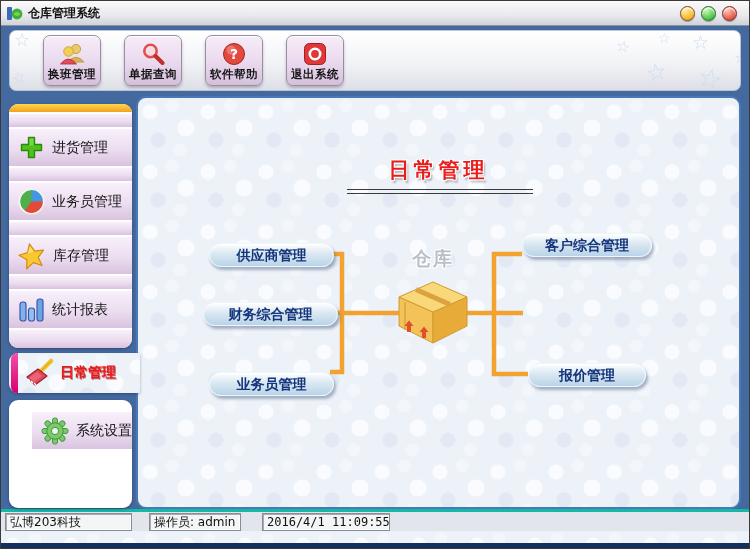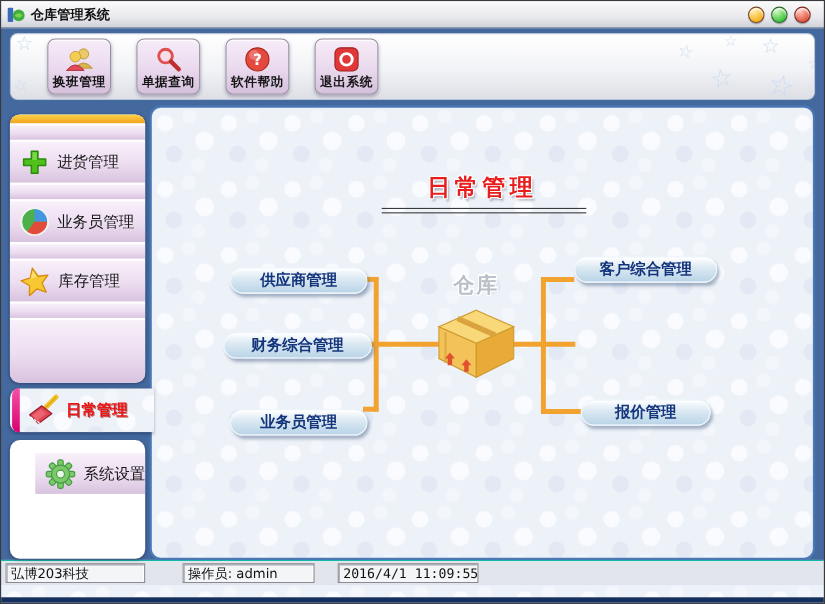--- a/index.html
+++ b/index.html
@@ -53,24 +53,24 @@
   .page-title{ position:absolute; top:58px; left:0; right:0; text-align:center; font-size:21px; font-weight:bold; color:#e81e1e; letter-spacing:4px;
     text-shadow:-1px -1px 0 #fff,1px -1px 0 #fff,-1px 1px 0 #fff,1px 1px 0 #fff,2px 3px 2px rgba(40,40,60,.35); }
   .title-underline{ position:absolute; top:91px; left:209px; width:186px; height:5px; border-top:1px solid #3a3a3a; border-bottom:1px solid #3a3a3a; }
   .conn{ position:absolute; left:0; top:0; pointer-events:none; }
   .pill{ position:absolute; height:24px; border-radius:12px; background:linear-gradient(180deg,#ffffff 0%,#ddeaf3 40%,#b9d4e7 100%); border:1px solid #eef6fb; box-shadow:2px 3px 3px rgba(70,95,130,.45), inset 0 1px 0 #fff; text-align:center; line-height:22px; font-size:14px; font-weight:bold; color:#14357c; cursor:pointer; }
   .center-label{ position:absolute; top:148px; left:257px; width:76px; text-align:center; font-size:19px; font-weight:bold; color:#b9bfc9; letter-spacing:2px;
     text-shadow:-1px -1px 0 #fff,1px -1px 0 #fff,-1px 1px 0 #fff,1px 1px 0 #fff; }
   .boxicon{ position:absolute; top:182px; left:257px; }
 
   
-  .statusbar{ flex:0 0 22px; background:#e2e5ec; border-top:1px solid #14b8a6; display:flex; align-items:center; padding-left:4px; }
+  .statusbar{ flex:0 0 22px; background:#e2e5ec; border-top:3px solid #14b8a6; display:flex; align-items:center; padding-left:4px; }
   .sbox{ height:18px; background:#f4f5f7; border:1px solid #888c94; box-shadow:inset 1px 1px 0 rgba(90,95,105,.5), inset -1px -1px 0 #fff; font-size:12px; color:#101010; line-height:16px; padding-left:4px; overflow:hidden; white-space:nowrap; }
   .sbox.b1{ width:127px; }
-  .sbox.b2{ width:120px; margin-left:34px; }
+  .sbox.b2{ width:92px; margin-left:17px; }
   .sbox.b3{ width:128px; margin-left:21px; font-family:"DejaVu Sans Mono","Liberation Mono",monospace; font-size:12px; }
   .bottomstrip{ flex:0 0 17px; border-bottom:5px solid #16305e; }
 </style>
 </head>
 <body>
 
 <div class="window">
 
   <div class="titlebar">
     <svg class="app-icon" viewBox="0 0 17 17">
@@ -173,20 +173,28 @@
 
         <div class="srow sbtn">
           <svg width="28" height="28" viewBox="0 0 28 28">
             <path d="M14 1.5 L17.6 9.8 L26.5 10.6 L19.8 16.6 L21.8 25.4 L14 20.8 L6.2 25.4 L8.2 16.6 L1.5 10.6 L10.4 9.8 Z" fill="#f8c832" stroke="#d58a12" stroke-width="1.2" stroke-linejoin="round" transform="rotate(-12 14 14)"></path>
             <path d="M14 4 L16.5 10 L10 11 Z" fill="#ffe47a" opacity=".8" transform="rotate(-12 14 14)"></path>
           </svg>
           <span class="slabel">库存管理</span>
         </div>
         <div class="srow sstrip"></div>
 
+        <div class="srow sbtn">
+          <svg width="27" height="27" viewBox="0 0 27 27">
+            <rect x="2" y="6" width="6" height="19" rx="2.5" fill="#7fb2e8" stroke="#3a58b0" stroke-width="1.2"></rect>
+            <rect x="10.5" y="12" width="6" height="13" rx="2.5" fill="#8fc0f0" stroke="#3a58b0" stroke-width="1.2"></rect>
+            <rect x="19" y="3" width="6" height="22" rx="2.5" fill="#6aa4e4" stroke="#3a58b0" stroke-width="1.2"></rect>
+          </svg>
+          <span class="slabel">统计报表</span>
+        </div>
         <div class="srow sstrip grow"></div>
       </div>
 
       <div class="active-item pebble">
         <div class="magenta-bar"></div>
         <svg width="30" height="30" viewBox="0 0 30 30">
           <line x1="17" y1="13" x2="27" y2="3" stroke="#f2c22a" stroke-width="4.5" stroke-linecap="round"></line>
           <line x1="17" y1="13" x2="27" y2="3" stroke="#b8860b" stroke-width="1" opacity=".5"></line>
           <polygon points="3,19 14,11 23,18 11,27" fill="#e04858" stroke="#a02030" stroke-width="1.2" stroke-linejoin="round"></polygon>
           <polygon points="5,20 13,14 18,18 10,24" fill="#f06a78" opacity=".8"></polygon>

